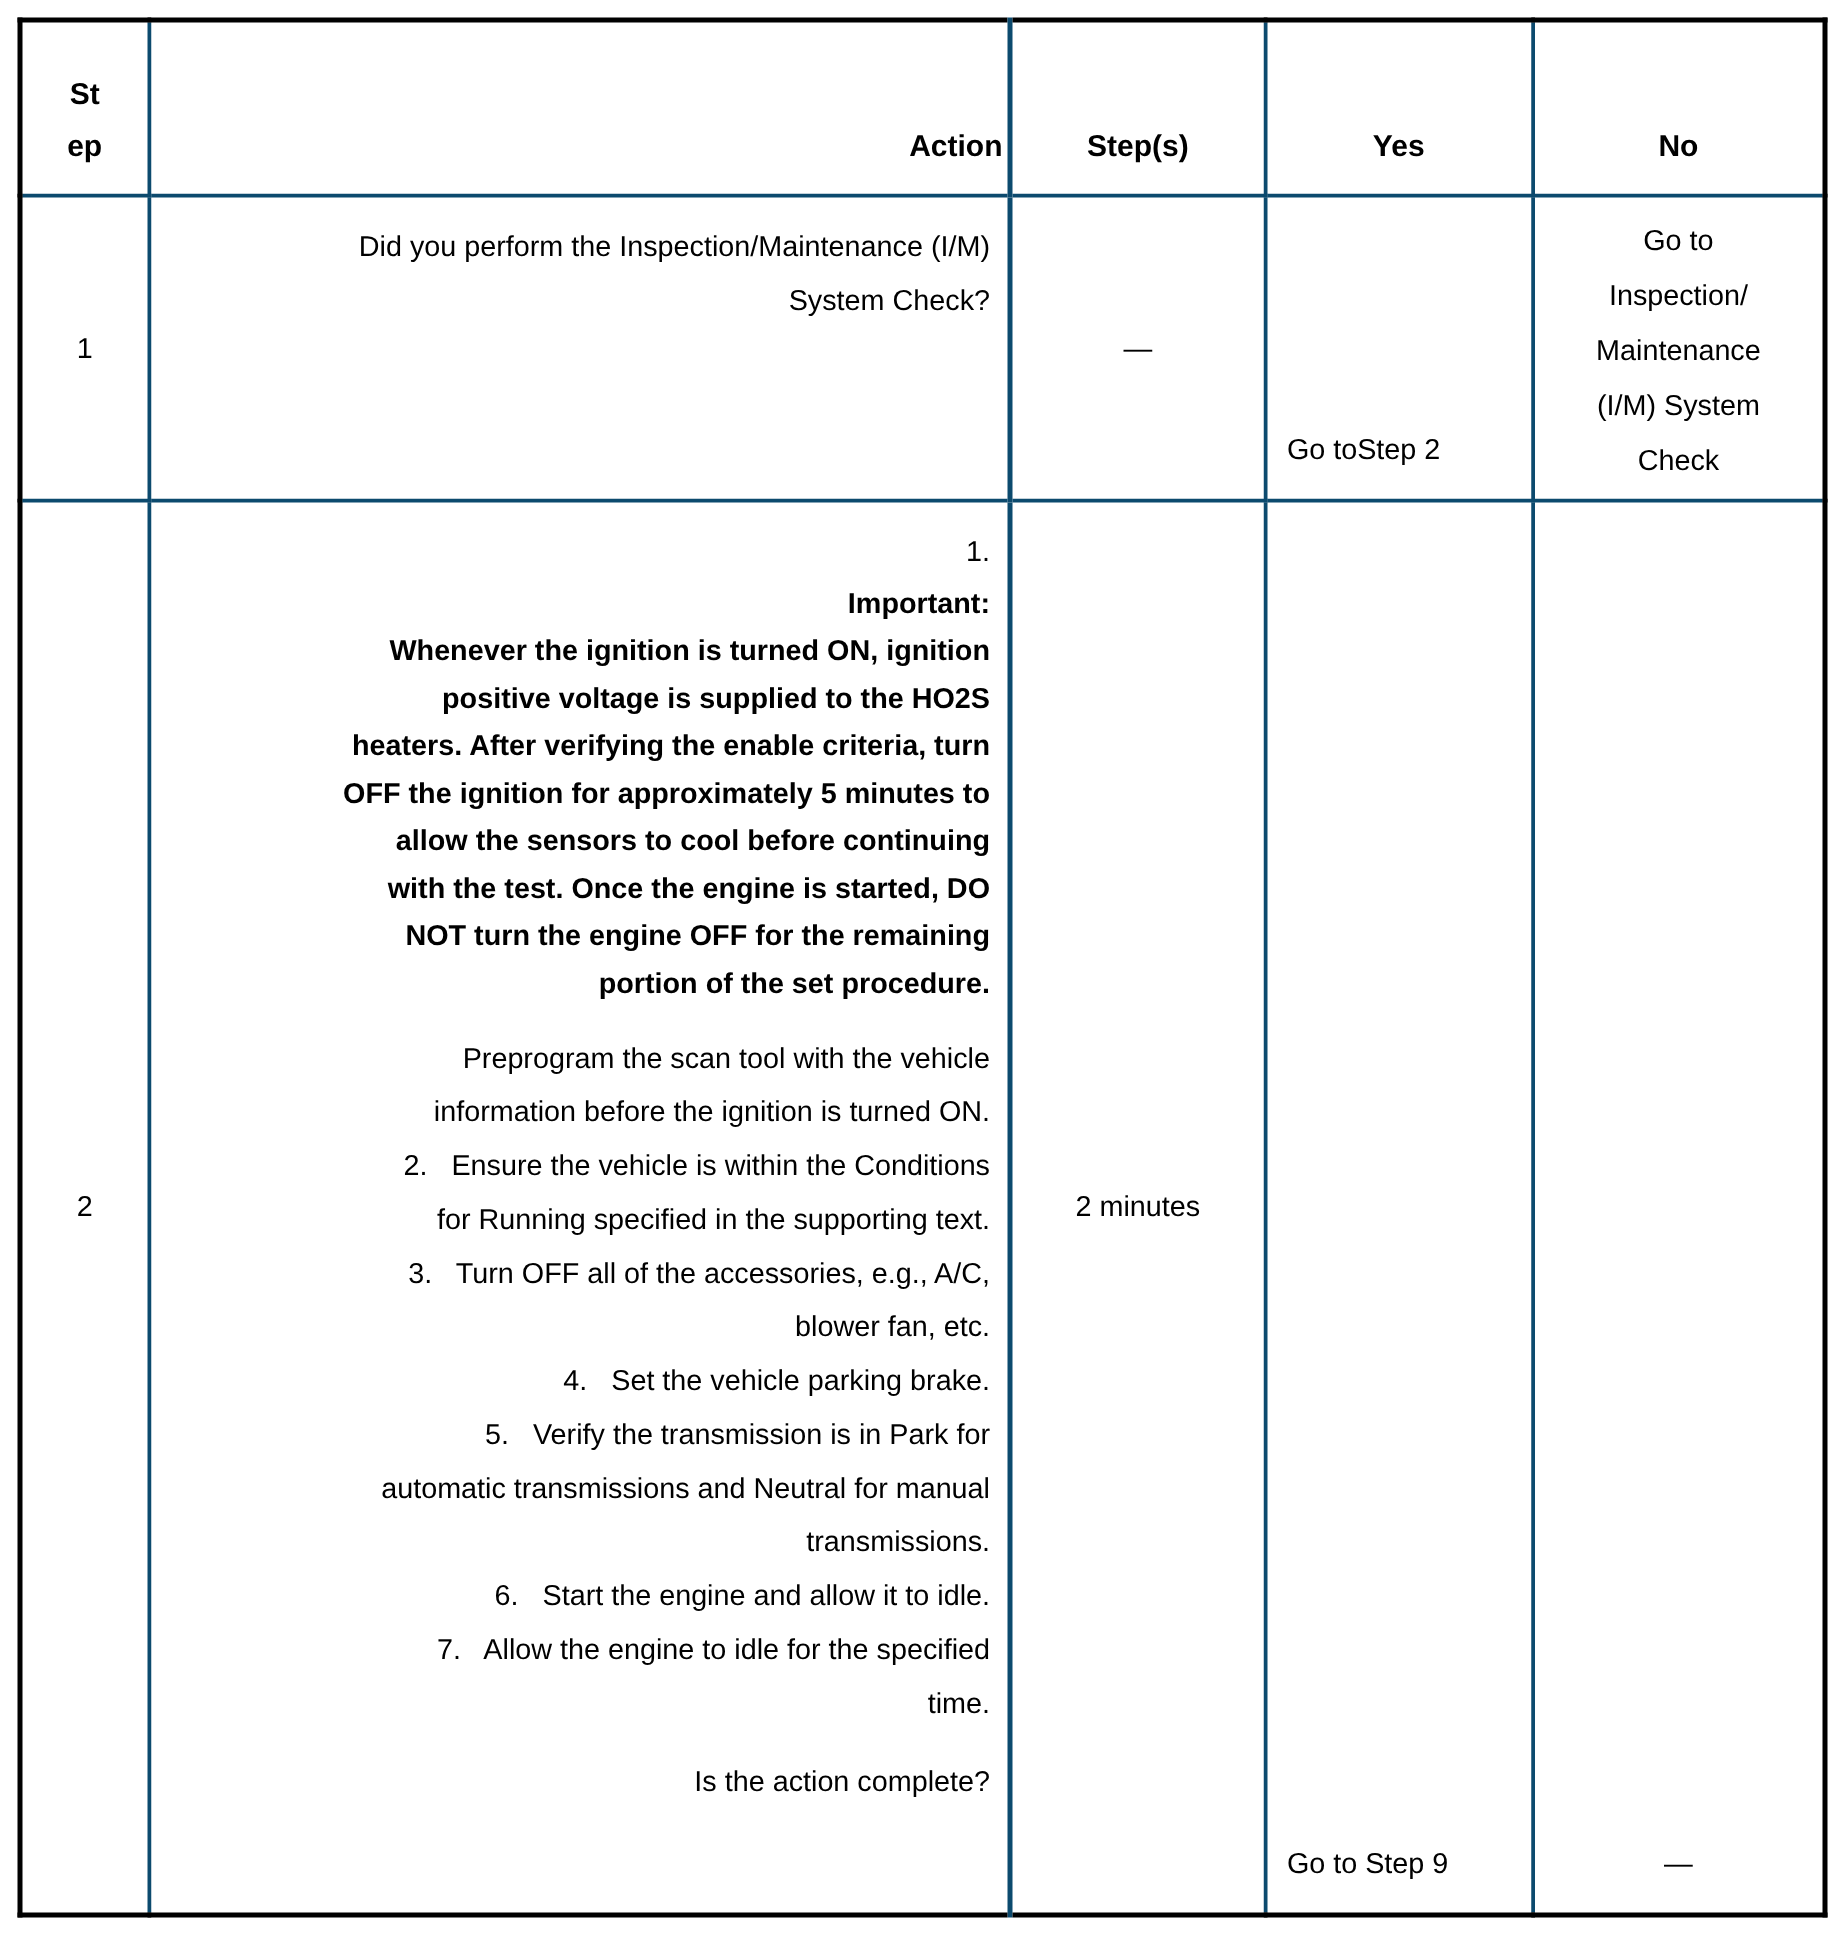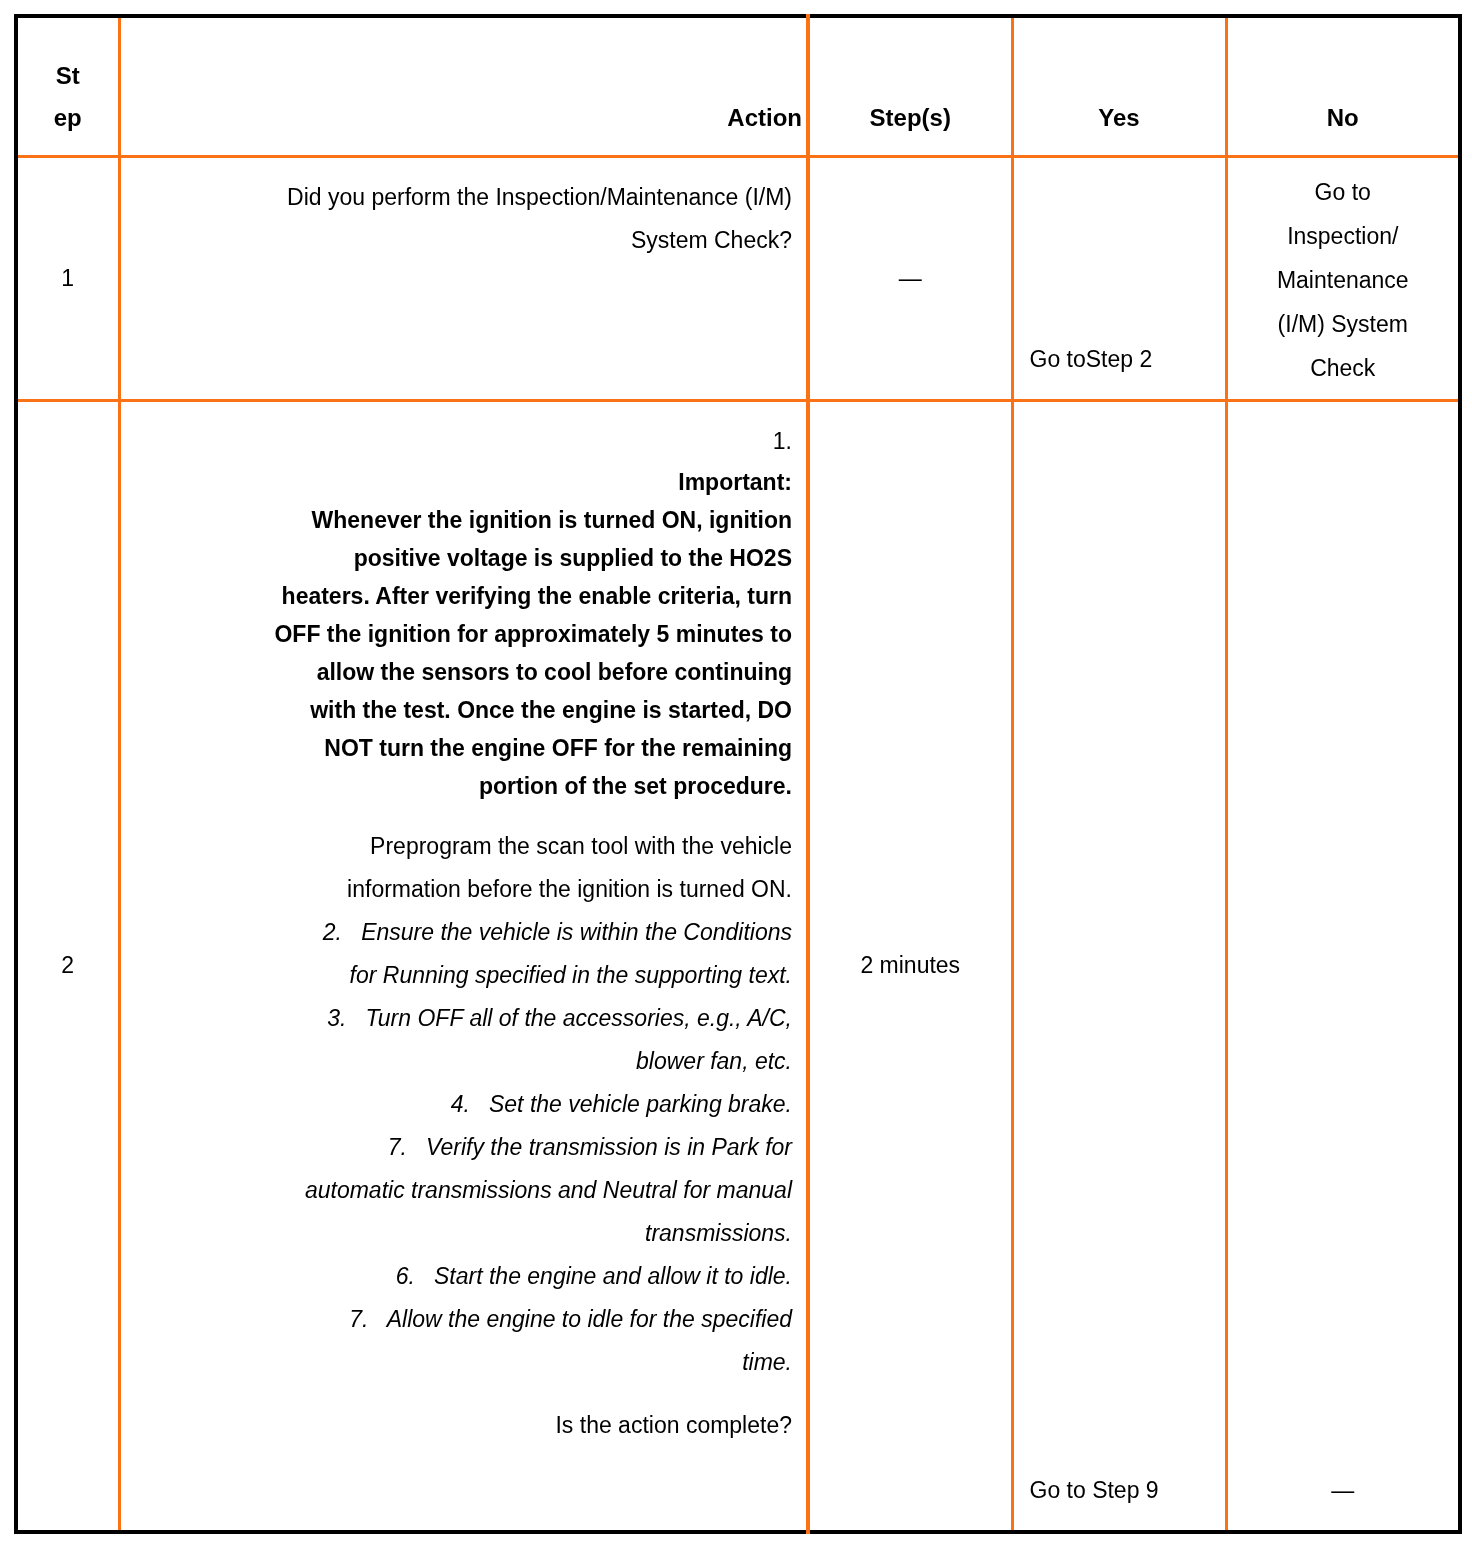--- a/index.html
+++ b/index.html
@@ -17,21 +17,21 @@
   .page {
     padding: 14px;
   }
   table.proc {
     border-collapse: collapse;
     table-layout: fixed;
     width: 1444px;
     border: 4px solid #000;
   }
   th, td {
-    border: 3px solid #f97316;
+    border: 3px solid #0c4a6e;
     font-size: 23px;
     overflow: hidden;
   }
   th {
     font-weight: bold;
     font-size: 24px;
     text-align: center;
     vertical-align: bottom;
     padding: 0 4px 16px 4px;
     height: 140px;
@@ -57,21 +57,20 @@
     margin: 0;
     line-height: 43px;
     white-space: pre-line;
   }
   p.ind { margin-left: 16px; }
   p.hang { padding-left: 16px; text-indent: -16px; }
   p.num {
     padding-left: 16px;
     text-indent: 44px;
     white-space: pre-wrap;
-    font-style: italic;
   }
   p.b { font-weight: bold; line-height: 38px; }
   p.gap { margin-top: 20px; }
 
   .values-cell {
     text-align: center;
     vertical-align: middle;
     padding: 0 6px;
   }
   .yes-cell {
@@ -145,21 +144,21 @@
 with the test. Once the engine is started, DO
 NOT turn the engine OFF for the remaining
 portion of the set procedure.</p>
           <p class="hang gap">Preprogram the scan tool with the vehicle
 information before the ignition is turned ON.</p>
           <p class="num">2.   Ensure the vehicle is within the Conditions
 for Running specified in the supporting text.</p>
           <p class="num">3.   Turn OFF all of the accessories, e.g., A/C,
 blower fan, etc.</p>
           <p class="num">4.   Set the vehicle parking brake.</p>
-          <p class="num">7.   Verify the transmission is in Park for
+          <p class="num">5.   Verify the transmission is in Park for
 automatic transmissions and Neutral for manual
 transmissions.</p>
           <p class="num">6.   Start the engine and allow it to idle.</p>
           <p class="num">7.   Allow the engine to idle for the specified
 time.</p>
           <p class="ind gap">Is the action complete?</p>
         </td>
         <td class="values-cell">2 minutes</td>
         <td class="yes-cell">Go to Step 9</td>
         <td class="no-cell-bottom">—</td>

